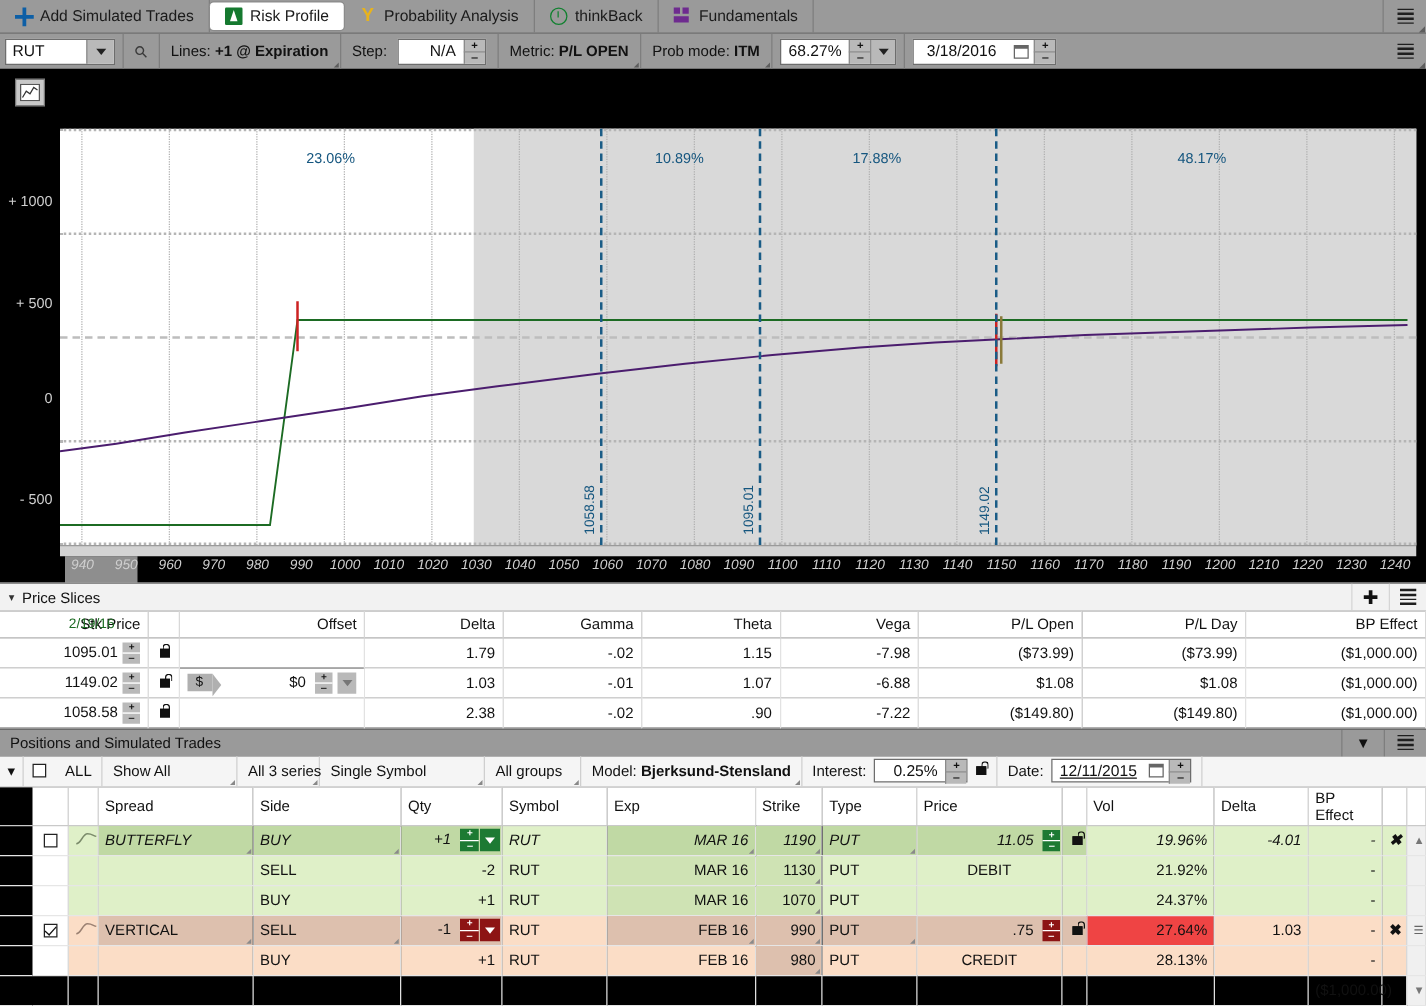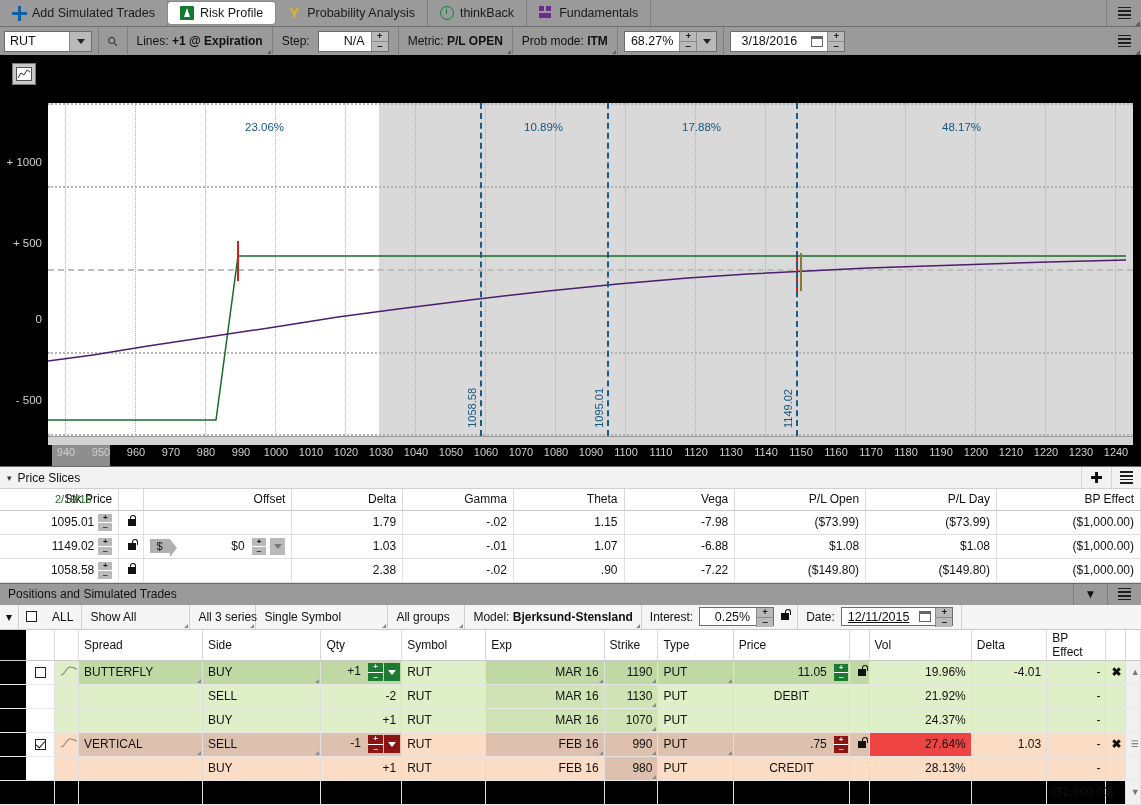--- a/index.html
+++ b/index.html
@@ -78,21 +78,21 @@
   .plot{position:absolute;left:48px;top:47px;width:1085px;height:333px;background:#fff;}
   .plot .shade{position:absolute;left:331px;top:0;width:754px;height:100%;background:#d9d9d9;}
   .gridline-h{position:absolute;left:0;width:100%;height:0;border-top:2px dotted #b5b5b5;}
   .zeroline{position:absolute;left:0;width:100%;height:0;border-top:2px dashed #bdbdbd;}
   .gridline-v{position:absolute;top:0;height:100%;width:0;border-left:1px dotted #b0b0b0;}
   .vline{position:absolute;top:0;height:100%;width:0;border-left:2px dashed #1a5c86;}
   .vlabel{position:absolute;color:#15567f;font-size:11px;
      writing-mode:vertical-rl;transform:rotate(180deg);letter-spacing:0px;}
   .pct{position:absolute;color:#15567f;font-size:11.5px;}
   .axisX{position:absolute;left:48px;top:380px;width:1085px;height:9px;background:#d3d3d3;border-top:1px solid #9a9a9a;}
-  .ticklbls{position:absolute;left:0;top:390px;width:1141px;height:18px;color:#cfcfcf;font-size:11px;}
+  .ticklbls{position:absolute;left:0;top:390px;width:1141px;height:18px;color:#cfcfcf;font-size:11px;font-style:italic;}
   .ticklbls span{position:absolute;transform:translateX(-50%);}
   .ylbl{position:absolute;color:#cfcfcf;font-size:11.5px;text-align:right;width:42px;}
   .datebadge{position:absolute;left:52px;top:389px;width:58px;height:32px;background:#8e8e8e;}
   .datebadge div{font-size:11px;line-height:15px;padding-left:3px;}
   .dpurple{color:#4b1d6e;margin-top:32px;}
   .dgreen{color:#1c6b23;}
 
   
   .section-hdr{height:23px;background:#f2f2f2;display:flex;align-items:center;
      border-bottom:1px solid #cfcfcf;border-top:1px solid #6b6b6b;font-size:12px;position:relative;}
@@ -132,21 +132,21 @@
   .cbox{width:11px;height:11px;border:1.4px solid #222;background:#fff;display:inline-block;
      position:relative;vertical-align:middle;}
   .cbox.checked::after{content:"";position:absolute;left:2px;top:-1px;width:4px;height:8px;
      border:solid #111;border-width:0 1.6px 1.6px 0;transform:rotate(42deg);}
   table.pos{width:100%;border-collapse:collapse;font-size:12px;table-layout:fixed;}
   table.pos th{font-weight:normal;background:#fff;border-bottom:1px solid #c9c9c9;
      border-right:1px solid #d8d8d8;padding:1px 5px;height:21px;text-align:left;}
   table.pos td{border-bottom:1px solid #e6e6e6;border-right:1px solid #e0e0e0;
      padding:1px 5px;height:24px;vertical-align:middle;}
   .ta-r{text-align:right;}
-  .grp-green-head td{background:#c0d9a4;}
+  .grp-green-head td{background:#c0d9a4;font-style:italic;}
   .grp-green td{background:#dff0c8;}
   .grp-pink-head td{background:#ddc0ae;}
   .grp-pink td{background:#fbddc6;}
   .cell-strike-g2{background:#cfe3b4 !important;}
   .cell-strike-p{background:#ddc0ae !important;}
   .blackcol{background:#000 !important;border-right:none !important;}
   .cellcorner{position:relative;}
   .cellcorner::after{content:"";position:absolute;right:1px;bottom:1px;width:0;height:0;
      border-left:4px solid transparent;border-bottom:4px solid #8a8a8a;}
   .qtyspin{display:inline-flex;vertical-align:middle;margin-left:4px;}

